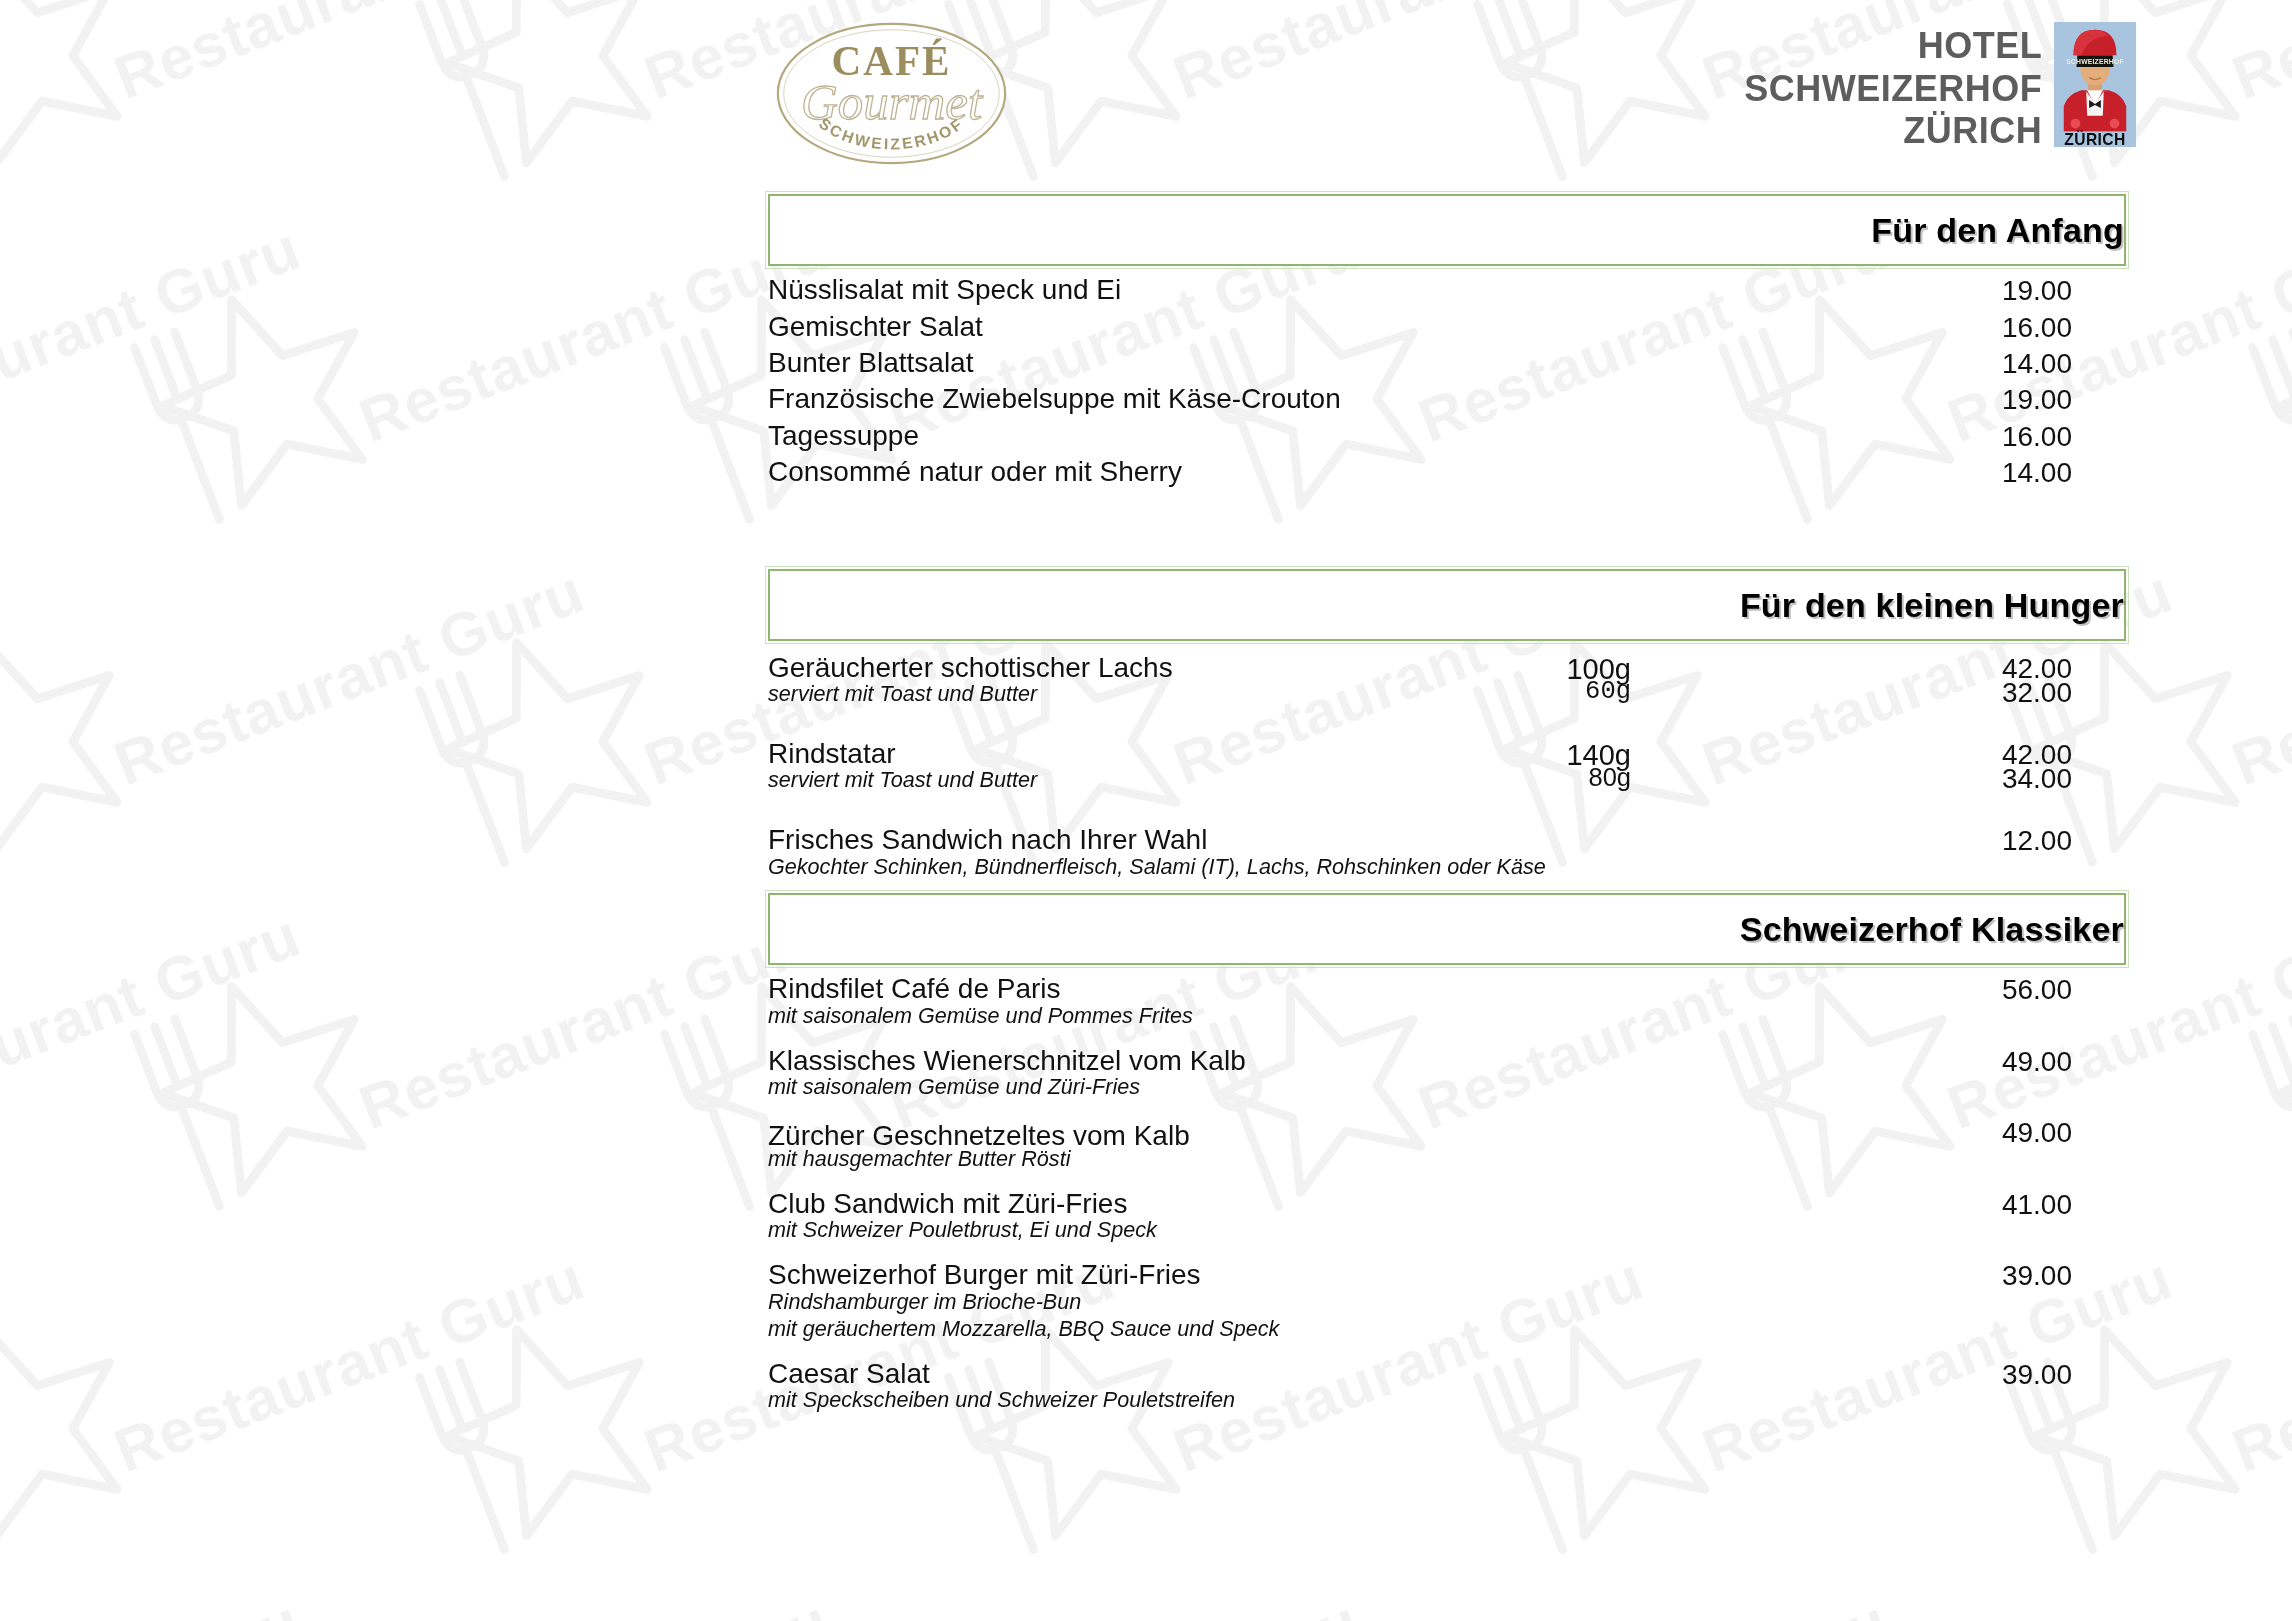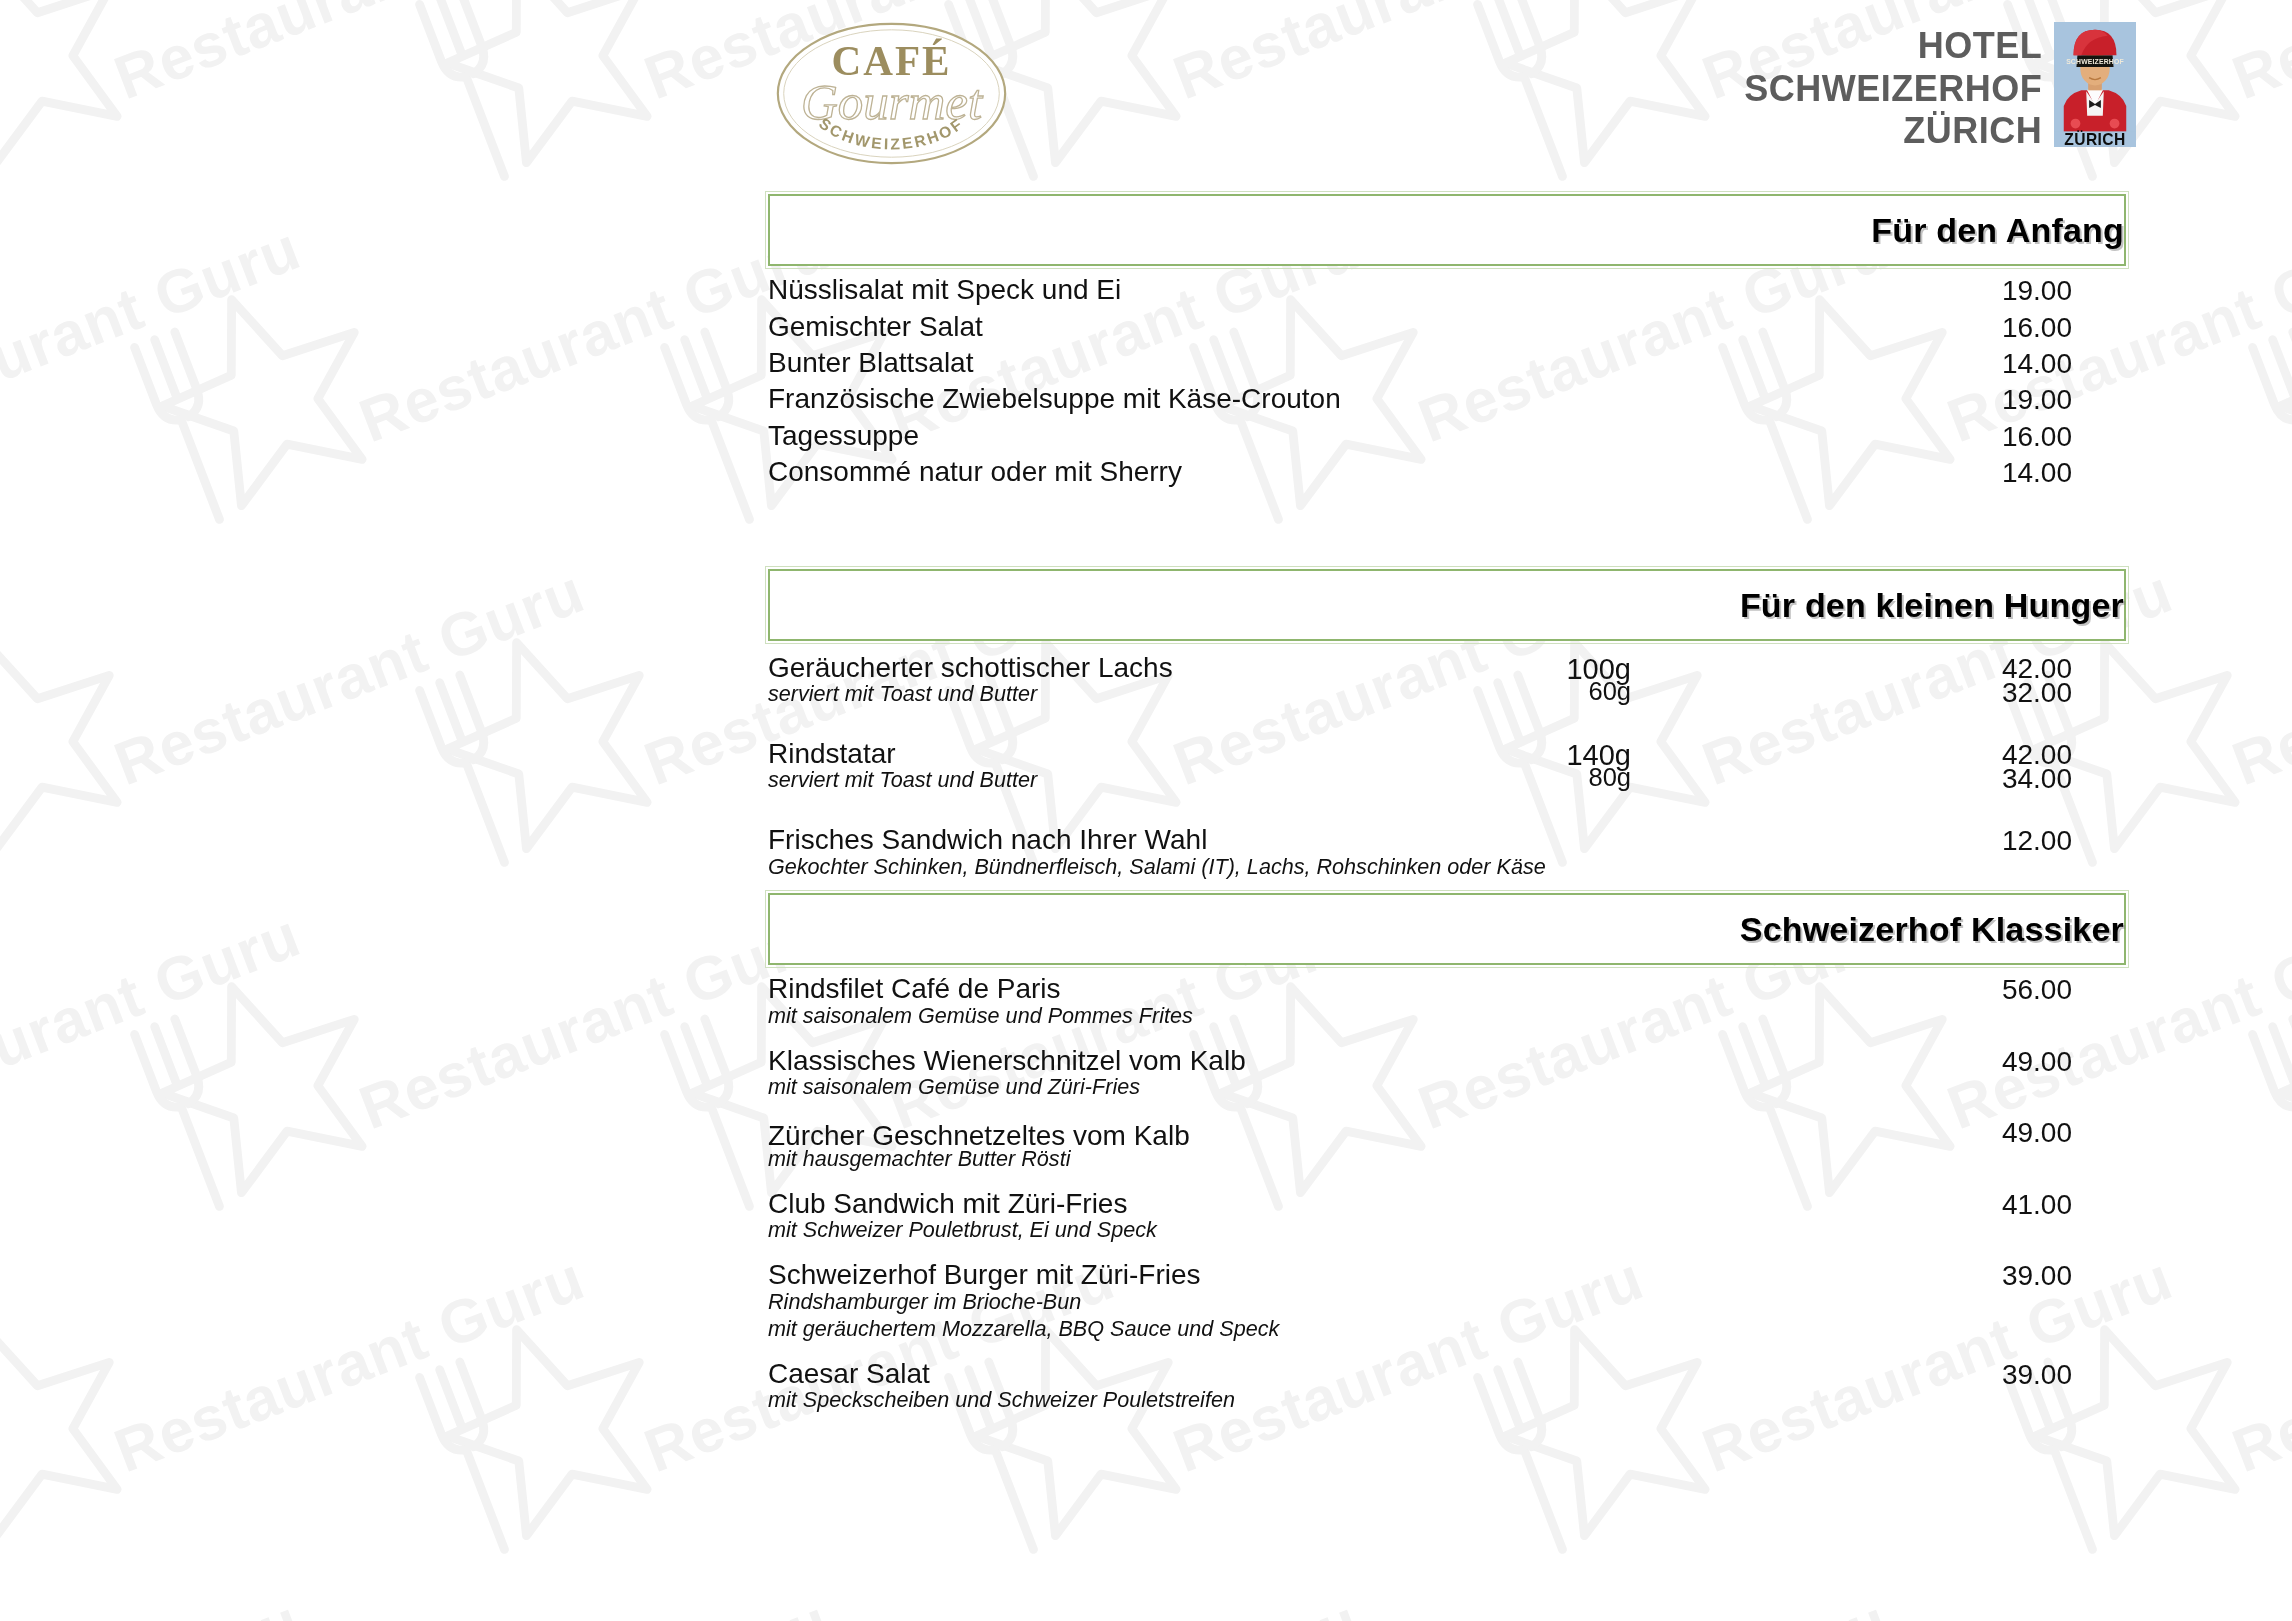--- a/index.html
+++ b/index.html
@@ -617,21 +617,21 @@
       <div class="section-bar" style="top: 569px;">
         <div class="section-title">Für den kleinen Hunger</div>
       </div>
       <div class="row" style="top: 652px;">
         <div class="r-name" style="top: 0px;">Geräucherter schottischer Lachs</div>
         <div class="r-weight" style="top: 1px;">100g</div>
         <div class="r-price" style="top: 1px;">42.00</div>
       </div>
       <div class="row" style="top: 681px;">
         <div class="r-desc" style="top: 0px;">serviert mit Toast und Butter</div>
-        <div class="r-weight small" style="top: -3.9px;">60g</div>
+        <div class="r-weight small" style="top: -3.9px; font-family: Liberation Mono, monospace;">60g</div>
         <div class="r-price" style="top: -3.9px;">32.00</div>
       </div>
       <div class="row" style="top: 738px;">
         <div class="r-name" style="top: 0px;">Rindstatar</div>
         <div class="r-weight" style="top: 1px;">140g</div>
         <div class="r-price" style="top: 1px;">42.00</div>
       </div>
       <div class="row" style="top: 767px;">
         <div class="r-desc" style="top: 0px;">serviert mit Toast und Butter</div>
         <div class="r-weight small" style="top: -3.9px;">80g</div>

